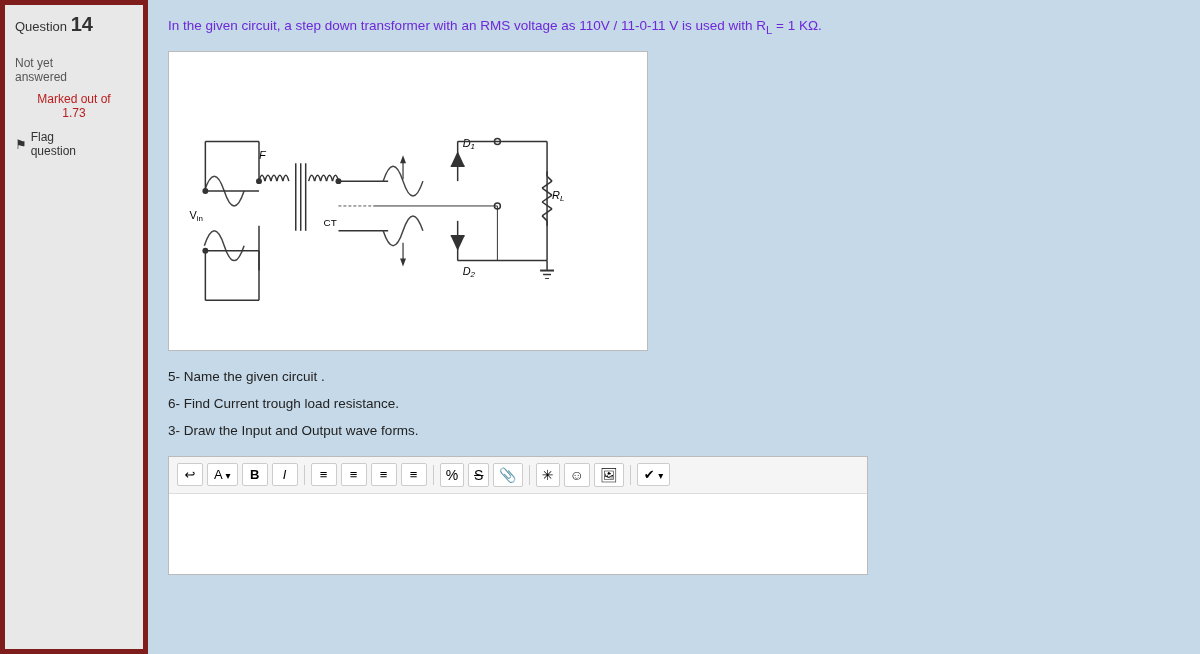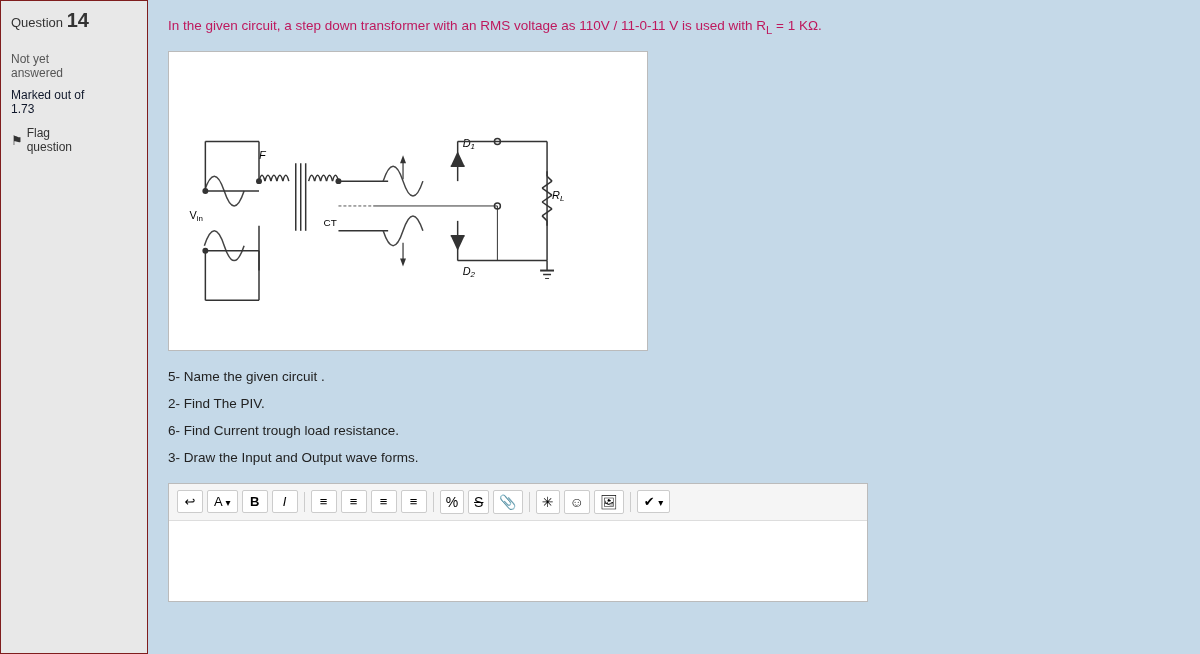--- a/index.html
+++ b/index.html
@@ -10,42 +10,43 @@
       height: 654px;
       overflow: hidden;
       display: flex;
     }
 
     
     .sidebar {
       width: 148px;
       min-width: 148px;
       background-color: #e8e8e8;
-      border: 1px solid #7f1d1d;
+      border: 5px solid #7f1d1d;
       padding: 8px 10px;
       font-size: 13px;
       color: #333;
     }
     .sidebar .question-label {
       font-size: 13px;
       margin-bottom: 4px;
     }
     .sidebar .question-number {
       font-size: 20px;
       font-weight: bold;
     }
     .sidebar .status {
       font-size: 12px;
       color: #555;
       margin-top: 20px;
     }
     .sidebar .marked {
       font-size: 12px;
-      color: #0f172a;
+      color: #b91c1c;
       margin-top: 8px;
+      text-align: center;
     }
     .sidebar .flag-btn {
       display: flex;
       align-items: center;
       gap: 4px;
       margin-top: 10px;
       cursor: pointer;
       font-size: 12px;
       color: #333;
     }
@@ -56,21 +57,21 @@
     
     .main-content {
       flex: 1;
       padding: 16px 20px;
       background-color: #c5d9e8;
       overflow-y: auto;
     }
 
     .question-text {
       font-size: 13.5px;
-      color: #be185d;
+      color: #6d28d9;
       margin-bottom: 6px;
       line-height: 1.5;
     }
 
     
     .circuit-container {
       background-color: white;
       border: 1px solid #bbb;
       width: 480px;
       height: 300px;
@@ -288,21 +289,20 @@
       <line x1="90" y1="200" x2="90" y2="250" stroke="#333" stroke-width="1.5"></line>
 
       <circle cx="36" cy="140" r="3" fill="#333"></circle>
       <circle cx="36" cy="200" r="3" fill="#333"></circle>
 
     </svg>
   </div>
 
   <div class="sub-questions">
     <div>5- Name the given circuit .</div>
-    <div>2- Find The PIV.</div>
     <div>6- Find Current trough load resistance.</div>
     <div>3- Draw the Input and Output wave forms.</div>
   </div>
 
   <div class="editor-area">
     <div class="editor-toolbar">
 
       <button class="toolbar-btn undo-btn">↩</button>
 
       <button class="toolbar-btn">

